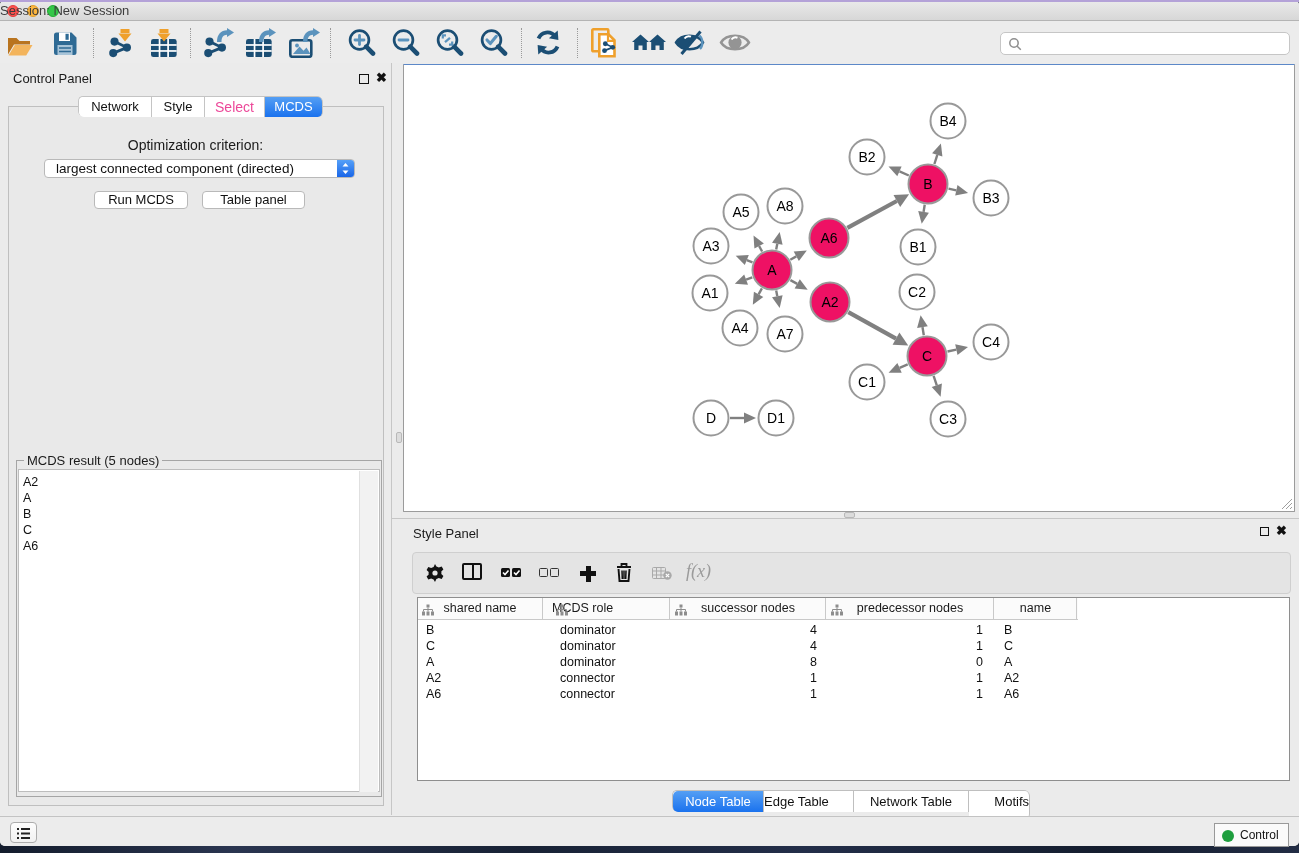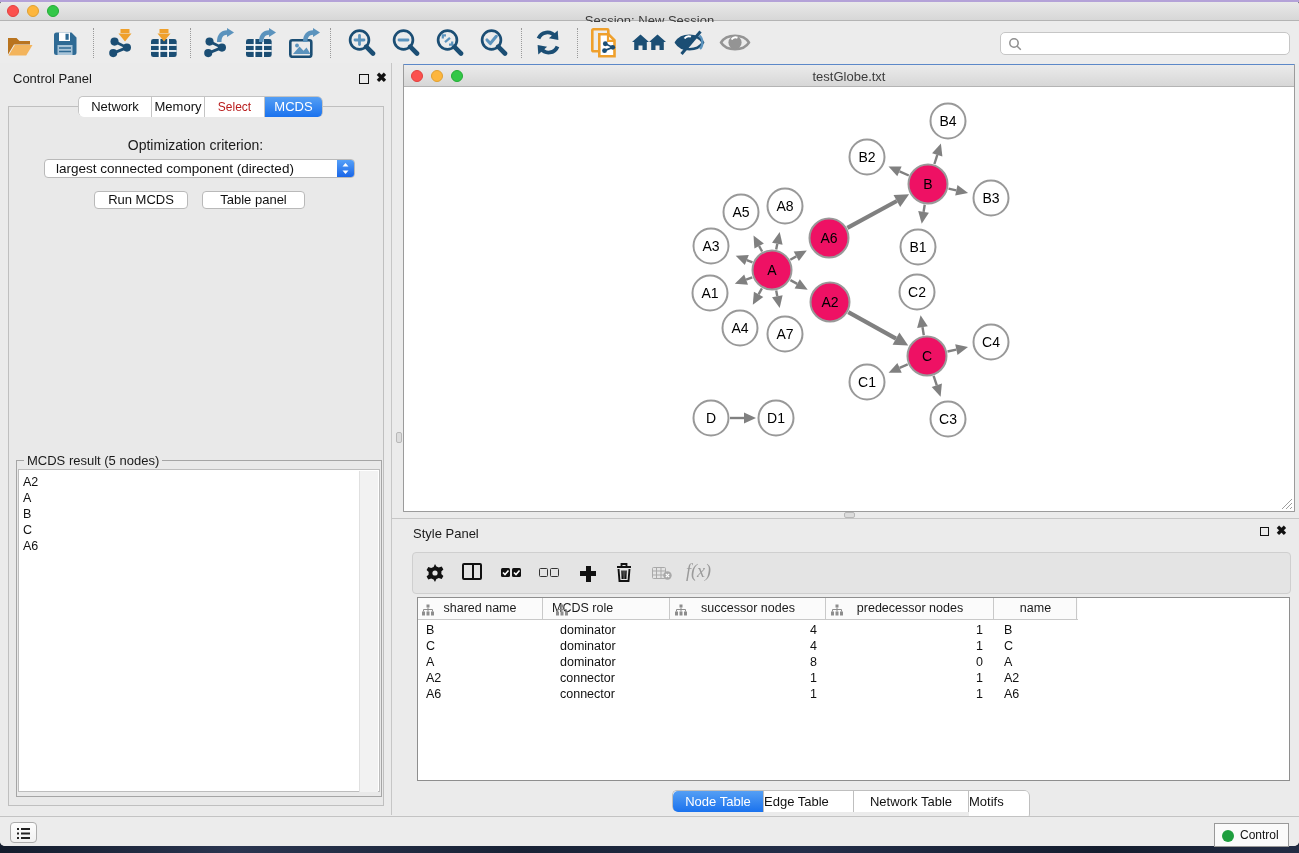--- a/index.html
+++ b/index.html
@@ -9,21 +9,21 @@
 <div class="abs" style="left:0;top:0;width:1299px;height:853px;background:#1a2334"></div>
 <div class="abs" style="left:0;top:0;width:1299px;height:2px;background:#b4a2d8;z-index:50"></div>
 <div class="abs" style="left:0;top:846px;width:1299px;height:7px;background:linear-gradient(90deg,#131c2c,#2a3550 18%,#182235 40%,#232e49 62%,#141d2e 85%,#222c44)"></div>
 
 <div class="abs" style="left:0;top:0;width:1299px;height:846px;background:#ececec;border-radius:5px">
 
   <div class="abs" style="left:0;top:0;width:1299px;height:21px;background:linear-gradient(#ebebeb,#d7d7d7);border-bottom:1px solid #b4b4b4;border-radius:5px 5px 0 0">
     <div class="abs" style="left:7px;top:5px;width:12px;height:12px;border-radius:50%;background:#fb514e;border:0.5px solid #e2403e"></div>
     <div class="abs" style="left:27px;top:5px;width:12px;height:12px;border-radius:50%;background:#fdb63d;border:0.5px solid #e0a030"></div>
     <div class="abs" style="left:47px;top:5px;width:12px;height:12px;border-radius:50%;background:#33c748;border:0.5px solid #23ad35"></div>
-    <div class="abs" style="left:0;top:13px;width:100%;text-align:center;font-size:13px;color:#3c3c3c">Session: New Session</div>
+    <div class="abs" style="left:0;top:3px;width:100%;font-size:13px;color:#3c3c3c">Session: New Session</div>
   </div>
 
   <div class="abs" style="left:0;top:22px;width:1299px;height:42px;background:#ececec;border-bottom:1px solid #c9c9c9">
     <div style="position:absolute;left:93px;top:6px;bottom:5px;width:0;border-left:1px dotted #9a9a9a"></div>
       <div style="position:absolute;left:190px;top:6px;bottom:5px;width:0;border-left:1px dotted #9a9a9a"></div>
       <div style="position:absolute;left:330px;top:6px;bottom:5px;width:0;border-left:1px dotted #9a9a9a"></div>
       <div style="position:absolute;left:521px;top:6px;bottom:5px;width:0;border-left:1px dotted #9a9a9a"></div>
       <div style="position:absolute;left:577px;top:6px;bottom:5px;width:0;border-left:1px dotted #9a9a9a"></div>
     <div class="abs" style="left:1000px;top:10px;width:290px;height:23px;background:#fff;border:1px solid #c6c6c6;border-radius:5px">
       <svg style="position:absolute;left:7px;top:4px" width="15" height="15" viewBox="0 0 15 15">
@@ -190,22 +190,22 @@
 
   <div class="abs" style="left:0;top:63px;width:391px;height:752px">
     <div class="abs" style="left:13px;top:8px;font-size:13px;color:#1a1a1a">Control Panel</div>
     <div class="abs" style="left:359px;top:11px;width:10px;height:10px;border:1.6px solid #111"></div>
     <div class="abs" style="left:376px;top:7px;font-size:13px;font-weight:bold;color:#111">✖</div>
 
     <div class="abs" style="left:8px;top:43px;width:376px;height:700px;background:#e9e9e9;border:1px solid #bfbfbf"></div>
 
     <div class="abs" style="left:78px;top:33px;width:244px;height:20px;border:1px solid #c4c4c4;border-right:none;border-radius:5px;background:#fff">
         <div style="position:absolute;left:0px;top:0;width:73px;height:20px;background:#fff;color:#111;border-radius:5px 0 0 5px;border-right:1px solid #c4c4c4;text-align:center;line-height:20px;font-size:13px">Network</div>
-        <div style="position:absolute;left:73px;top:0;width:53px;height:20px;background:#fff;color:#111;border-right:1px solid #c4c4c4;text-align:center;line-height:20px;font-size:13px">Memory</div>
-        <div style="position:absolute;left:126px;top:0;width:60px;height:20px;background:#fff;color:#b91c1c;border-right:1px solid #c4c4c4;text-align:center;line-height:20px;font-size:12px">Select</div>
+        <div style="position:absolute;left:73px;top:0;width:53px;height:20px;background:#fff;color:#111;border-right:1px solid #c4c4c4;text-align:center;line-height:20px;font-size:13px">Style</div>
+        <div style="position:absolute;left:126px;top:0;width:60px;height:20px;background:#fff;color:#ec4899;border-right:1px solid #c4c4c4;text-align:center;line-height:20px;font-size:14px">Select</div>
         <div style="position:absolute;left:186px;top:0;width:58px;height:20px;background:linear-gradient(#559ff4,#1a72ee);color:#fff;border-radius:0 5px 5px 0;border-right:1px solid #c4c4c4;text-align:center;line-height:20px;font-size:13px">MCDS</div>
       </div>
     <div class="abs" style="left:44px;top:96px;width:311px;height:19px;background:#fff;border:1px solid #b9b9b9;border-radius:4px">
       <div class="abs" style="left:11px;top:1px;font-size:13.5px;color:#111;line-height:16px">largest connected component (directed)</div>
       <div class="abs" style="right:0;top:0;width:17px;height:17px;background:linear-gradient(#55a0f8,#1a66e8);border-radius:0 3px 3px 0">
         <svg width="17" height="17" viewBox="0 0 17 17">
             <path d="M5.5 6.5 l3 -3.4 3 3.4 z" fill="#fff"></path>
             <path d="M5.5 10.5 l3 3.4 3 -3.4 z" fill="#fff"></path>
           </svg>
       </div>
@@ -219,26 +219,20 @@
     <div class="abs" style="left:16px;top:397px;width:366px;height:337px;border:1px solid #a5a5a5"></div>
     <div class="abs" style="left:24px;top:390px;background:#e9e9e9;padding:0 3px;font-size:13px;color:#1a1a1a">MCDS result (5 nodes)</div>
     <div class="abs" style="left:18px;top:406px;width:362px;height:323px;background:#fff;border:1px solid #bdbdbd">
       <div class="abs" style="left:4px;top:4px;font-size:12.5px;line-height:16px;color:#111">A2<br>A<br>B<br>C<br>A6</div>
       <div class="abs" style="right:1px;top:1px;width:19px;height:321px;background:#f2f2f2;border-left:1px solid #e0e0e0"></div>
     </div>
 
   </div>
 
   <div class="abs" style="left:403px;top:64px;width:892px;height:448px;background:#fff;border:1px solid #9b9b9b;border-top:1px solid #5c88c8;border-radius:1px">
-    <div class="abs" style="left:0;top:0;width:100%;height:22px;background:linear-gradient(#ebebeb,#d7d7d7);border-bottom:1px solid #b4b4b4">
-      <div class="abs" style="left:7px;top:5px;width:12px;height:12px;border-radius:50%;background:#fb514e;border:0.5px solid #e2403e"></div>
-      <div class="abs" style="left:27px;top:5px;width:12px;height:12px;border-radius:50%;background:#fdb63d;border:0.5px solid #e0a030"></div>
-      <div class="abs" style="left:47px;top:5px;width:12px;height:12px;border-radius:50%;background:#33c748;border:0.5px solid #23ad35"></div>
-      <div class="abs" style="left:0;top:4px;width:100%;text-align:center;font-size:13px;color:#3c3c3c">testGlobe.txt</div>
-    </div>
     <svg class="abs" style="left:1px;top:23px" width="890" height="424" viewBox="404 87 890 424">
       <line x1="761.1" y1="250.5" x2="758.1" y2="245.0" stroke="#808080" stroke-width="2.4"></line>
 <polygon points="752.5,234.4 762.9,242.4 753.4,247.5" fill="#808080"></polygon>
 <line x1="775.2" y1="248.4" x2="776.3" y2="242.7" stroke="#808080" stroke-width="2.4"></line>
 <polygon points="778.7,231.0 781.6,243.8 771.0,241.7" fill="#808080"></polygon>
 <line x1="751.5" y1="261.3" x2="745.8" y2="259.1" stroke="#808080" stroke-width="2.4"></line>
 <polygon points="734.7,254.7 747.8,254.1 743.8,264.1" fill="#808080"></polygon>
 <line x1="751.3" y1="276.3" x2="745.1" y2="278.6" stroke="#808080" stroke-width="2.4"></line>
 <polygon points="733.8,282.8 743.2,273.5 747.0,283.7" fill="#808080"></polygon>
 <line x1="760.9" y1="287.4" x2="757.6" y2="293.3" stroke="#808080" stroke-width="2.4"></line>
@@ -409,21 +403,21 @@
 <span style="position:absolute;left:409px;width:156px;text-align:right">1</span>
 <span style="position:absolute;left:586px">A6</span>
           </div>
         </div>
     </div>
 
     <div class="abs" style="left:280px;top:271px;width:357px;height:21px;border:1px solid #bfbfbf;border-right:none;border-radius:5px;background:#fff">
         <div style="position:absolute;left:0px;top:0;width:91px;height:21px;background:linear-gradient(#559ff4,#1a72ee);color:#fff;border-radius:5px 0 0 5px;border-right:1px solid #bfbfbf;text-align:center;line-height:21px;font-size:13px">Node Table</div>
         <div style="position:absolute;left:91px;top:0;width:90px;height:21px;background:#fff;color:#111;border-right:1px solid #bfbfbf;text-align:left;line-height:21px;font-size:13px">Edge Table</div>
         <div style="position:absolute;left:181px;top:0;width:115px;height:21px;background:#fff;color:#111;border-right:1px solid #bfbfbf;text-align:center;line-height:21px;font-size:13px">Network Table</div>
-        <div style="position:absolute;left:296px;top:0;width:61px;height:28px;background:#fff;color:#111;border-radius:0 5px 5px 0;border-right:1px solid #bfbfbf;text-align:left;line-height:21px;font-size:13px">Motifs</div>
+        <div style="position:absolute;left:296px;top:0;width:61px;height:28px;background:#fff;color:#111;border-radius:0 5px 5px 0;border-right:1px solid #bfbfbf;text-align:right;line-height:21px;font-size:13px">Motifs</div>
       </div>
   </div>
   <div class="abs" style="left:392px;top:519px;width:907px;height:42px">
   </div>
   <div class="abs" style="left:0;top:0;width:0;height:0">
       <svg style="position:absolute;left:426px;top:564px" width="18" height="18" viewBox="0 0 18 18">
         <path fill="#111" d="M9 0 l1.4 2.6 a6.6 6.6 0 0 1 2.4 1 L15.7 2.6 l1.7 2.9 -2.1 2 a6.6 6.6 0 0 1 0 2.6 l2.1 2 -1.7 2.9 -2.9 -1 a6.6 6.6 0 0 1 -2.4 1 L9 18 7.6 15.4 a6.6 6.6 0 0 1 -2.4 -1 l-2.9 1 -1.7 -2.9 2.1 -2 a6.6 6.6 0 0 1 0 -2.6 l-2.1 -2 1.7 -2.9 2.9 1 a6.6 6.6 0 0 1 2.4 -1 z"></path>
         <circle cx="9" cy="9" r="2.6" fill="#e4e4e4"></circle>
       </svg>
       <div style="position:absolute;left:462px;top:563px;width:20px;height:17px;border:2.5px solid #111;border-radius:2px"></div>

